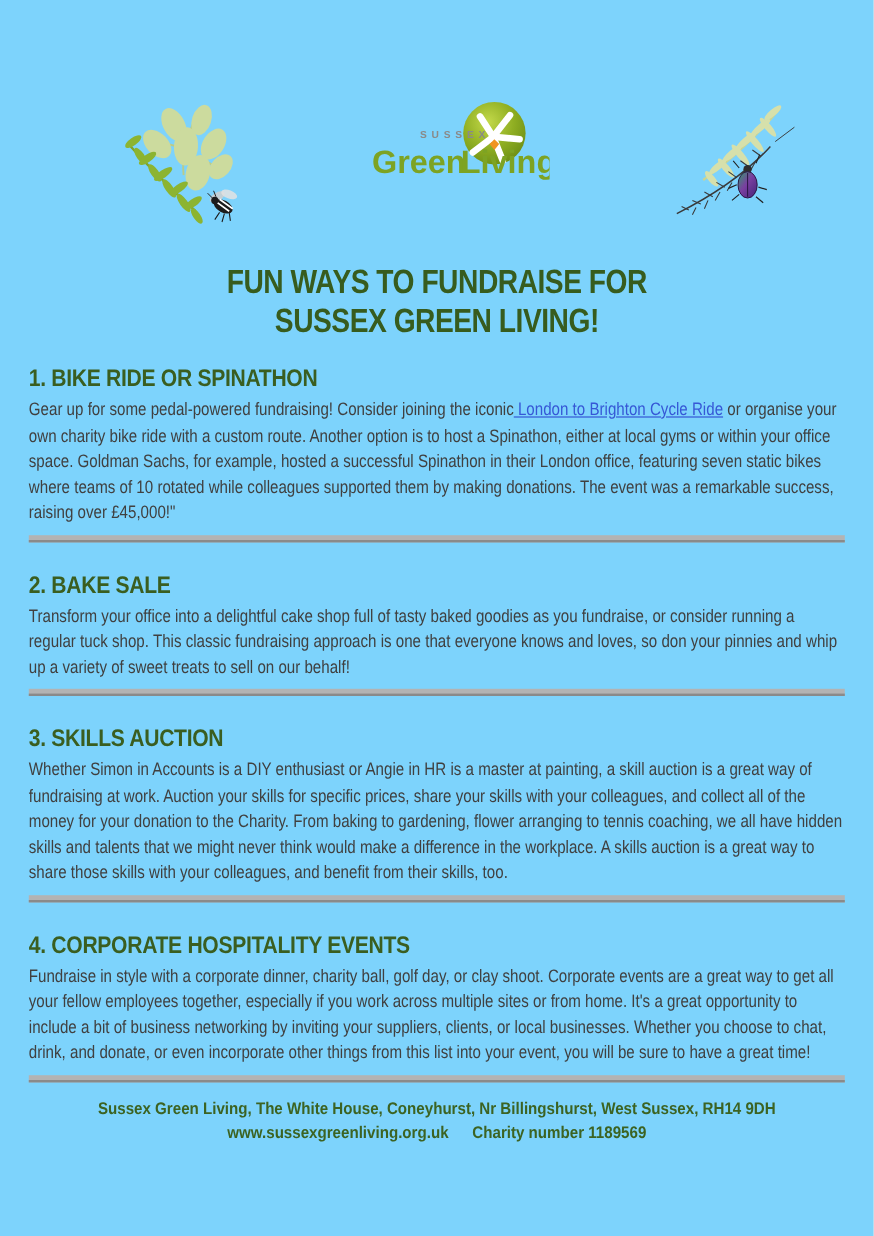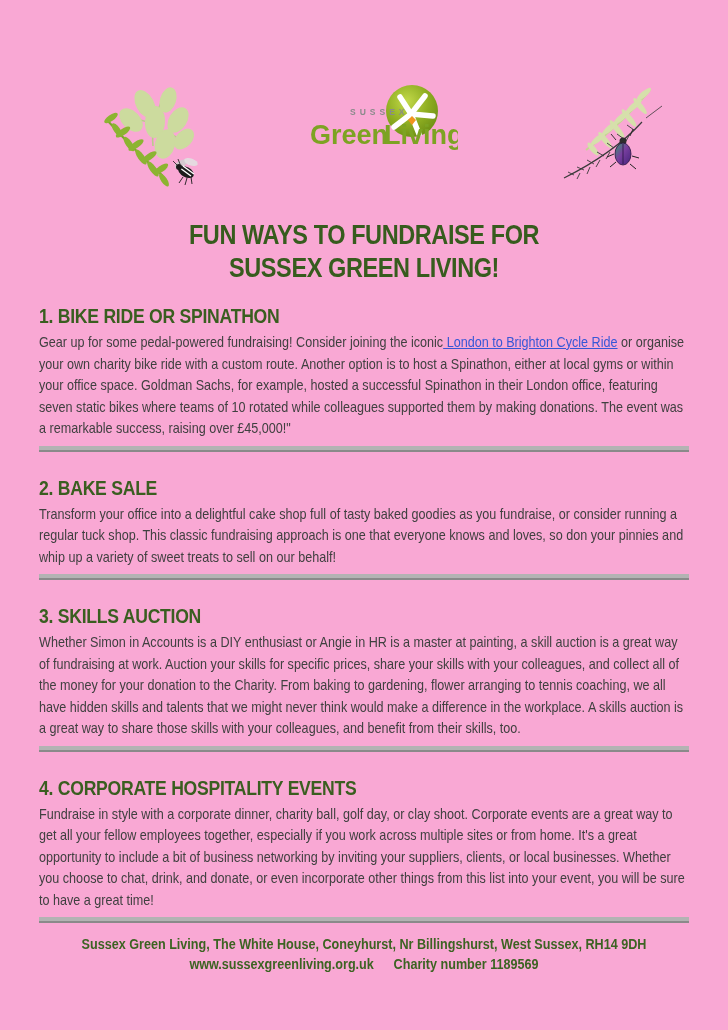--- a/index.html
+++ b/index.html
@@ -1,36 +1,36 @@
 <!DOCTYPE html>
 <html><head>
 <meta charset="utf-8">
 <style>
   html,body { margin:0; padding:0; background:#e8e8e8; }
   .page {
     position:relative; width:728px; height:1030px; margin:0 auto;
-    background:#f9a8d4; overflow:hidden;
+    background:#7dd3fc; overflow:hidden;
     font-family:"Liberation Sans", sans-serif;
   }
   
   .header-row {
     padding:84px 58px 0 95px;
     display:flex; justify-content:space-between; align-items:flex-start;
     height:108px; box-sizing:content-box;
   }
   .art { display:block; }
   
   .doc-title {
     margin-top:26px; text-align:center;
     color:#375c1e; font-weight:bold; font-size:28px; line-height:33px;
     letter-spacing:-0.5px;
     transform:scaleX(0.84); transform-origin:50% 0;
   }
   
-  .content { margin:0 39px; }
+  .content { margin:0 24px; }
   .section-heading {
     margin:24px 0 2px 0;
     color:#3a5e20; font-weight:bold; font-size:20px; line-height:25px;
     letter-spacing:-0.3px; white-space:nowrap;
     transform:scaleX(0.88); transform-origin:0 0;
   }
   .section-heading.first { margin-top:20px; }
   .body-text {
     margin:0; color:#404040; font-size:15px; line-height:21.5px;
     width:119%; transform:scaleX(0.84); transform-origin:0 0;

